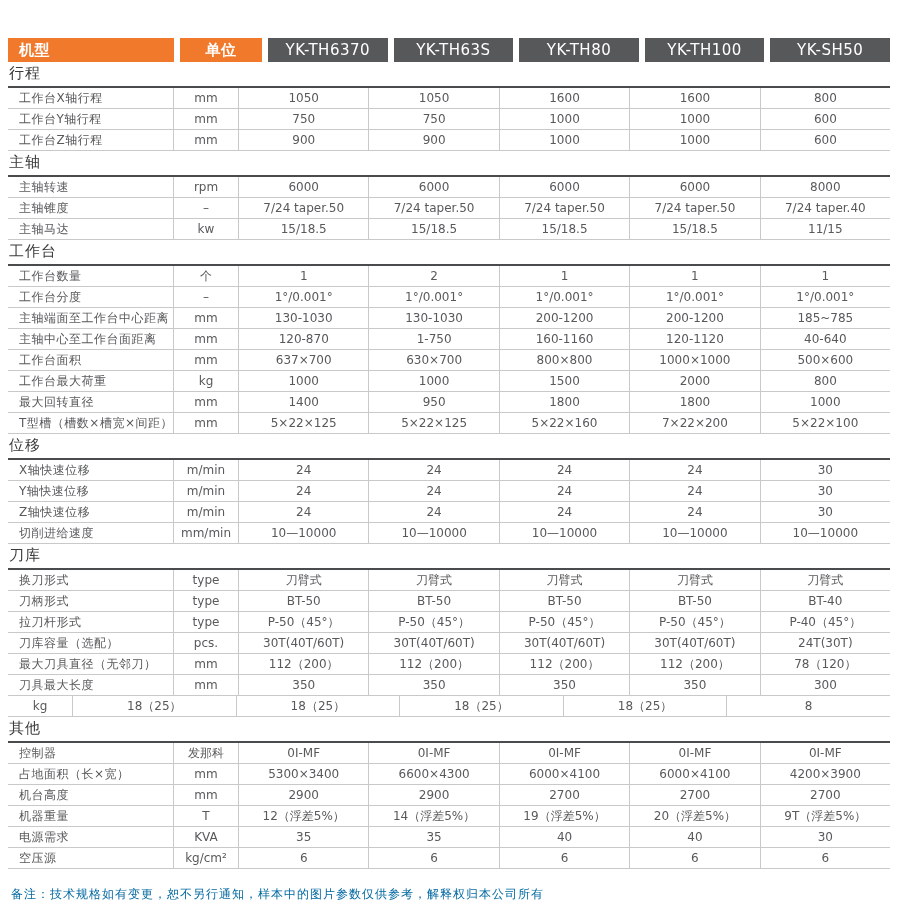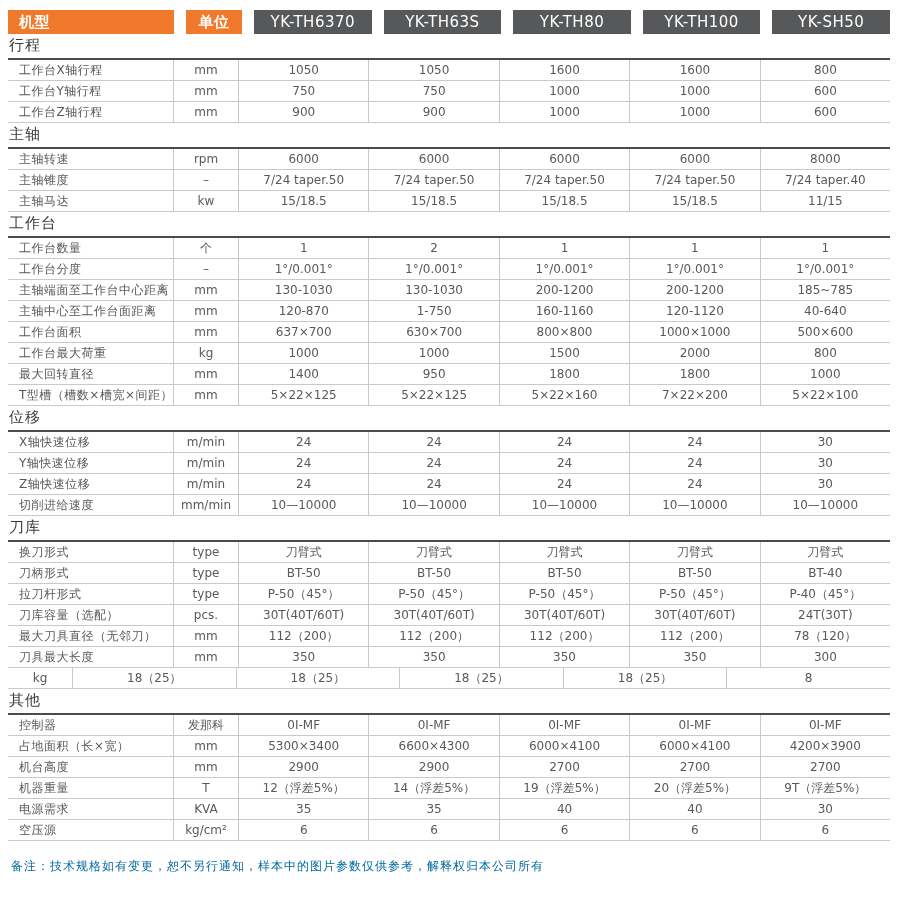--- a/index.html
+++ b/index.html
@@ -13,40 +13,41 @@
     background: #ffffff;
     overflow: hidden;
     padding: 10px 10px 0 8px;
   }
   .table-wrap { width: 882px; }
 
   
   .table-header {
     display: flex;
     height: 24px;
-    gap: 12px;
+    gap: 6px;
+    margin-top: 28px;
   }
   .hcell {
     display: flex;
     align-items: center;
     justify-content: center;
     color: #ffffff;
     font-size: 15px;
     letter-spacing: 0.5px;
     white-space: nowrap;
   }
   .hcell.model-label {
     width: 166px;
     background: var(--accent, #F0792C);
     justify-content: flex-start;
     padding-left: 11px;
     font-weight: bold;
   }
   .hcell.unit-label {
-    width: 56px;
+    width: 82px;
     background: var(--accent, #F0792C);
     font-weight: bold;
   }
   .hcell.model-name {
     flex: 1;
     background: var(--dark, #57585A);
     font-weight: normal;
   }
 
   

